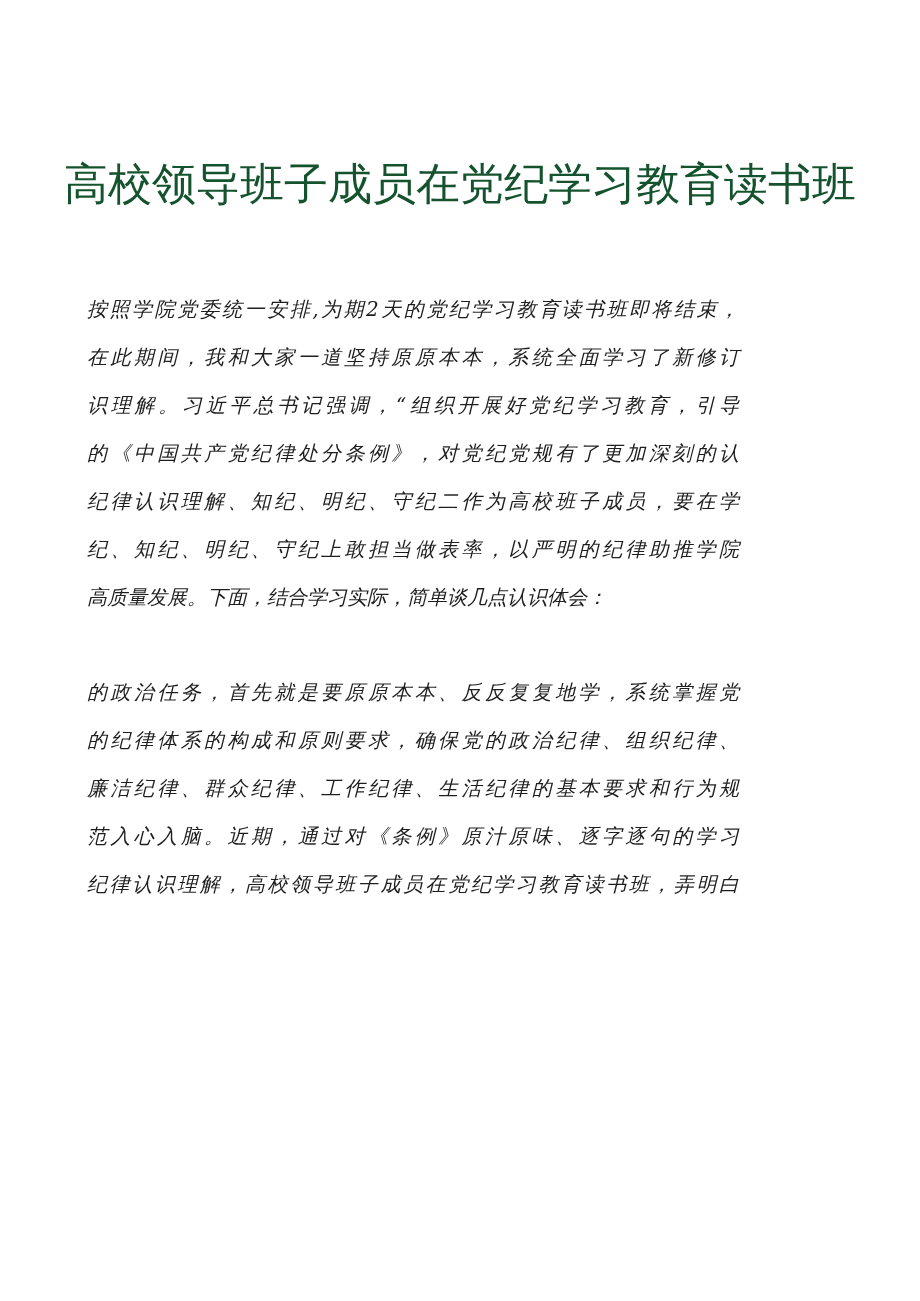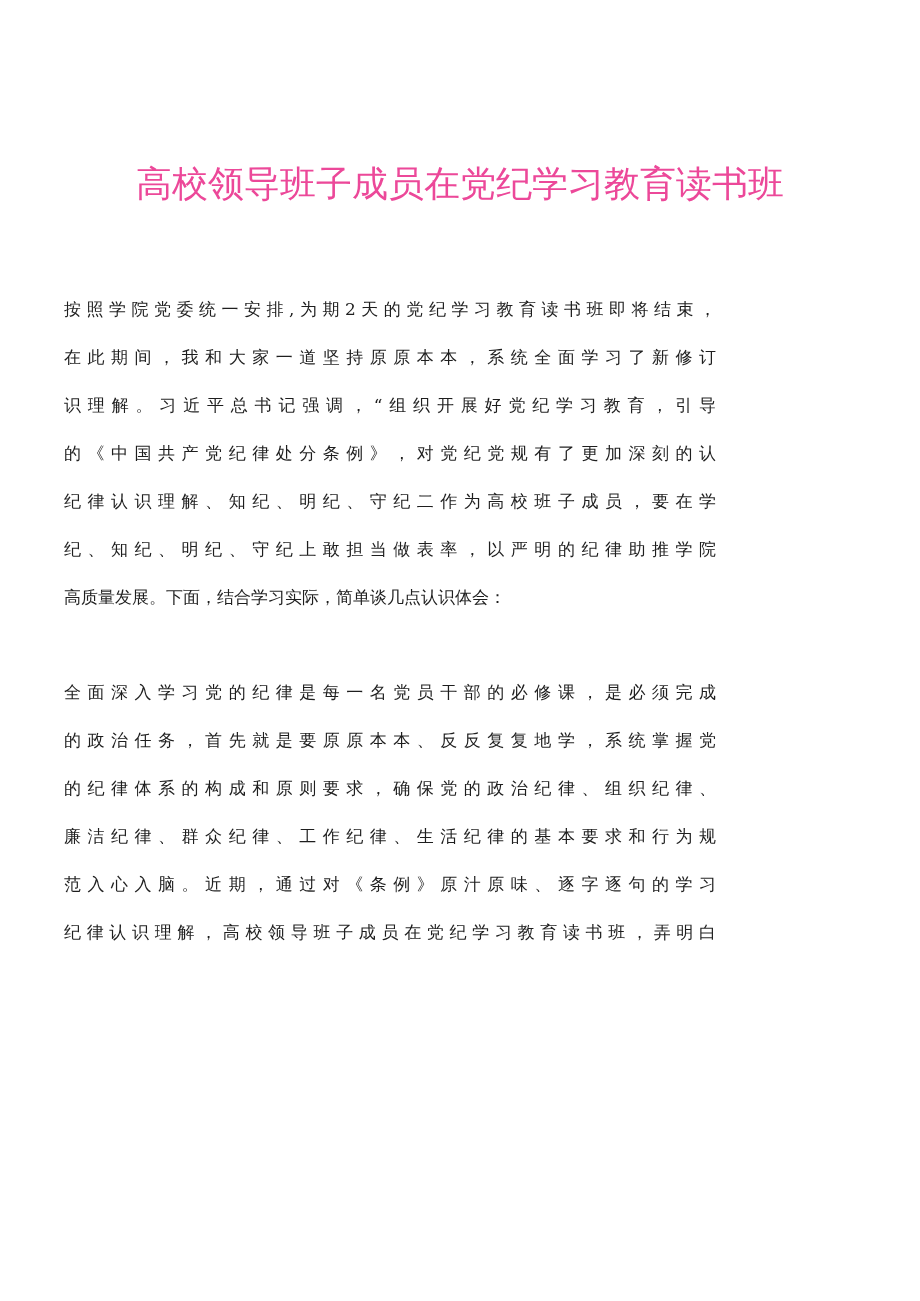--- a/index.html
+++ b/index.html
@@ -16,34 +16,35 @@
   .page {
     position: relative;
     width: 920px;
     height: 1301px;
     background: #ffffff;
     overflow: hidden;
   }
   .doc-title {
     margin: 156px 0 0 0;
     padding: 0;
-    font-size: 36px;
+    font-size: 44px;
     font-weight: normal;
     line-height: 56px;
     text-align: center;
     letter-spacing: 0px;
-    color: #ec4899;
+    color: #14532d;
   }
   .para {
-    margin-left: 64px;
+    margin-left: 87px;
     width: 652px;
-    font-size: 17px;
+    font-size: 20px;
     font-weight: normal;
     line-height: 48px;
     color: #1e1e1e;
+    font-style: italic;
   }
   .para-1 { margin-top: 73px; }
   .heading-1 { margin-top: 51px; }
   .para-2 { margin-top: 47px; }
   .line {
     width: 652px;
   }
   .line.just {
     text-align: justify;
     text-align-last: justify;
@@ -67,21 +68,20 @@
     <div class="line just">在此期间，我和大家一道坚持原原本本，系统全面学习了新修订</div>
     <div class="line just">识理解。习近平总书记强调，“组织开展好党纪学习教育，引导</div>
     <div class="line just">的《中国共产党纪律处分条例》，对党纪党规有了更加深刻的认</div>
     <div class="line just">纪律认识理解、知纪、明纪、守纪二作为高校班子成员，要在学</div>
     <div class="line just">纪、知纪、明纪、守纪上敢担当做表率，以严明的纪律助推学院</div>
     <div class="line flush">高质量发展。下面，结合学习实际，简单谈几点认识体会：</div>
   </div>
 
 
   <div class="para para-2">
-    <div class="line just">全面深入学习党的纪律是每一名党员干部的必修课，是必须完成</div>
     <div class="line just">的政治任务，首先就是要原原本本、反反复复地学，系统掌握党</div>
     <div class="line just">的纪律体系的构成和原则要求，确保党的政治纪律、组织纪律、</div>
     <div class="line just">廉洁纪律、群众纪律、工作纪律、生活纪律的基本要求和行为规</div>
     <div class="line just">范入心入脑。近期，通过对《条例》原汁原味、逐字逐句的学习</div>
     <div class="line just">纪律认识理解，高校领导班子成员在党纪学习教育读书班，弄明白</div>
   </div>
 
 </div>
 
 </body></html>

